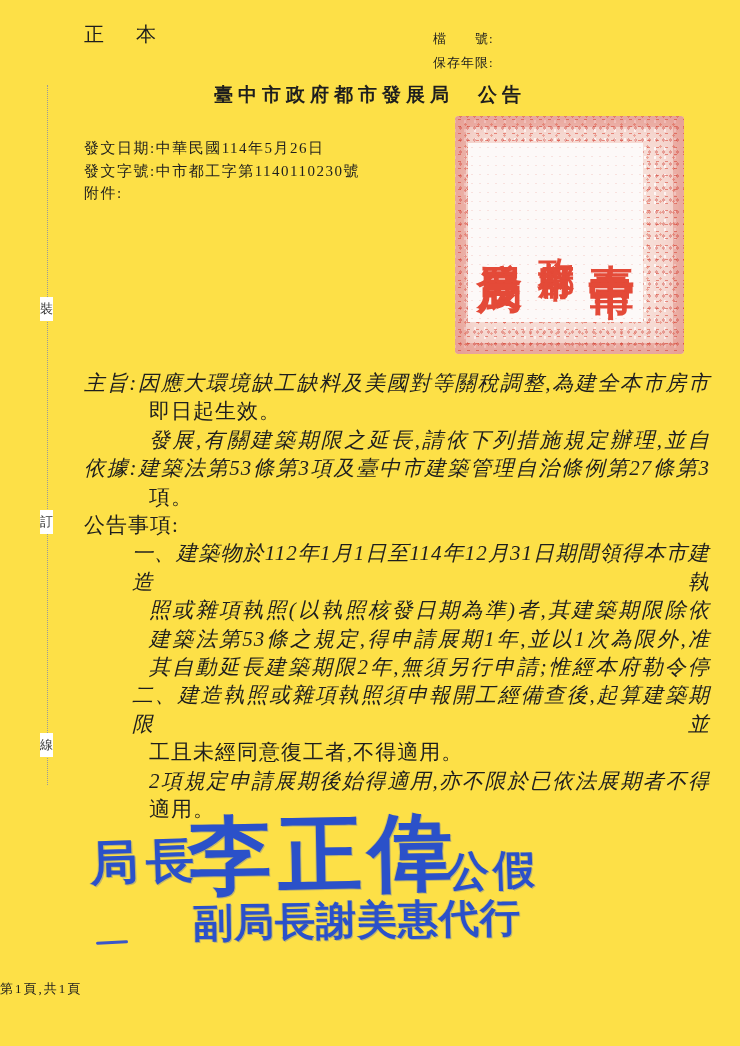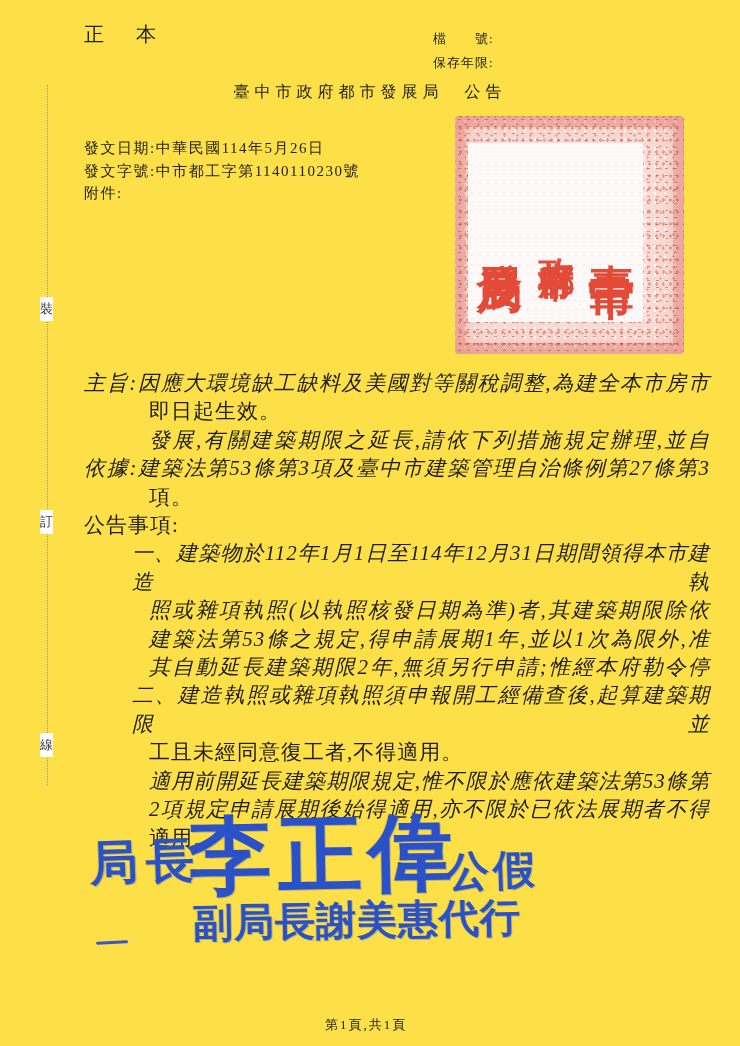--- a/index.html
+++ b/index.html
@@ -6,21 +6,21 @@
   .page {
     position:relative; width:740px; height:1046px; margin:0 auto;
     background:#fde047; overflow:hidden;
     font-family:"Liberation Serif","DejaVu Serif",serif; color:#1e1e1e;
   }
   
   .copy-label { position:absolute; left:84px; top:21px; font-size:20px; letter-spacing:6px; }
   
   .file-block { position:absolute; left:433px; top:27px; font-size:13px; line-height:24px; letter-spacing:1px; }
   
-  .doc-title { position:absolute; left:0; top:82px; width:740px; text-align:center; font-size:16px; letter-spacing:5px; }
+  .doc-title { position:absolute; left:0; top:82px; width:740px; text-align:center; font-size:19px; letter-spacing:5px;font-weight:bold; }
   
   .meta { position:absolute; left:84px; top:137px; font-size:15px; line-height:22.5px; letter-spacing:1.5px; }
   
   .binding { position:absolute; left:47px; top:85px; height:700px; width:0; border-left:1px dotted #9a9a9a; }
   .bchar { position:absolute; left:-8px; font-size:13px; color:#333; background:#fff; padding:3px 0; }
   .b1 { top:212px; } .b2 { top:425px; } .b3 { top:648px; }
   
   .seal {
     position:absolute; left:455px; top:116px; width:229px; height:238px; border-radius:3px;
     background-color:#f7ded7;
@@ -53,21 +53,21 @@
   .l.item { margin-left:48px; }
   
   .sig { position:absolute; color:#2b51c9; font-weight:bold;
          text-shadow:1px 1px 0 rgba(43,81,201,0.30), -1px 0 0 rgba(43,81,201,0.20); }
   .sig-title  { left:90px;  top:830px; font-size:48px; transform:rotate(-2deg); letter-spacing:8px; }
   .sig-name   { left:188px; top:798px; font-size:84px; transform:rotate(-1deg); letter-spacing:6px; }
   .sig-status { left:447px; top:843px; font-size:42px; transform:rotate(-2deg); letter-spacing:4px; }
   .sig-deputy { left:193px; top:893px; font-size:40px; transform:rotate(-1deg); letter-spacing:1px; }
   .sig-dash   { position:absolute; left:96px; top:941px; width:32px; height:3px; background:#3a56c9; transform:rotate(-3deg); border-radius:2px; }
   
-  .footer { position:absolute; left:0; top:980px; width:732px; text-align:center; font-size:13px; letter-spacing:2px;margin-top:36px; }
+  .footer { position:absolute; left:0; top:980px; width:732px; text-align:left; font-size:13px; letter-spacing:2px; }
 </style>
 </head>
 <body>
 
 <div class="page">
 
   <div class="copy-label">正　本</div>
 
   <div class="file-block">
     <div>檔　　號:</div>
@@ -102,21 +102,20 @@
     <div class="l cont fill">發展,有關建築期限之延長,請依下列措施規定辦理,並自</div>
     <div class="l fill">依據:建築法第53條第3項及臺中市建築管理自治條例第27條第3</div>
     <div class="l cont">項。</div>
     <div class="l">公告事項:</div>
     <div class="l item fill">一、建築物於112年1月1日至114年12月31日期間領得本市建造執</div>
     <div class="l cont fill">照或雜項執照(以執照核發日期為準)者,其建築期限除依</div>
     <div class="l cont fill">建築法第53條之規定,得申請展期1年,並以1次為限外,准</div>
     <div class="l cont fill">其自動延長建築期限2年,無須另行申請;惟經本府勒令停</div>
     <div class="l item fill">二、建造執照或雜項執照須申報開工經備查後,起算建築期限並</div>
     <div class="l cont">工且未經同意復工者,不得適用。</div>
-    <div class="l cont fill">適用前開延長建築期限規定,惟不限於應依建築法第53條第</div>
     <div class="l cont fill">2項規定申請展期後始得適用,亦不限於已依法展期者不得</div>
     <div class="l cont">適用。</div>
   </div>
 
   <div class="sig sig-title">局長</div>
   <div class="sig sig-name">李正偉</div>
   <div class="sig sig-status">公假</div>
   <div class="sig sig-deputy">副局長謝美惠代行</div>
   <div class="sig-dash"></div>
 

